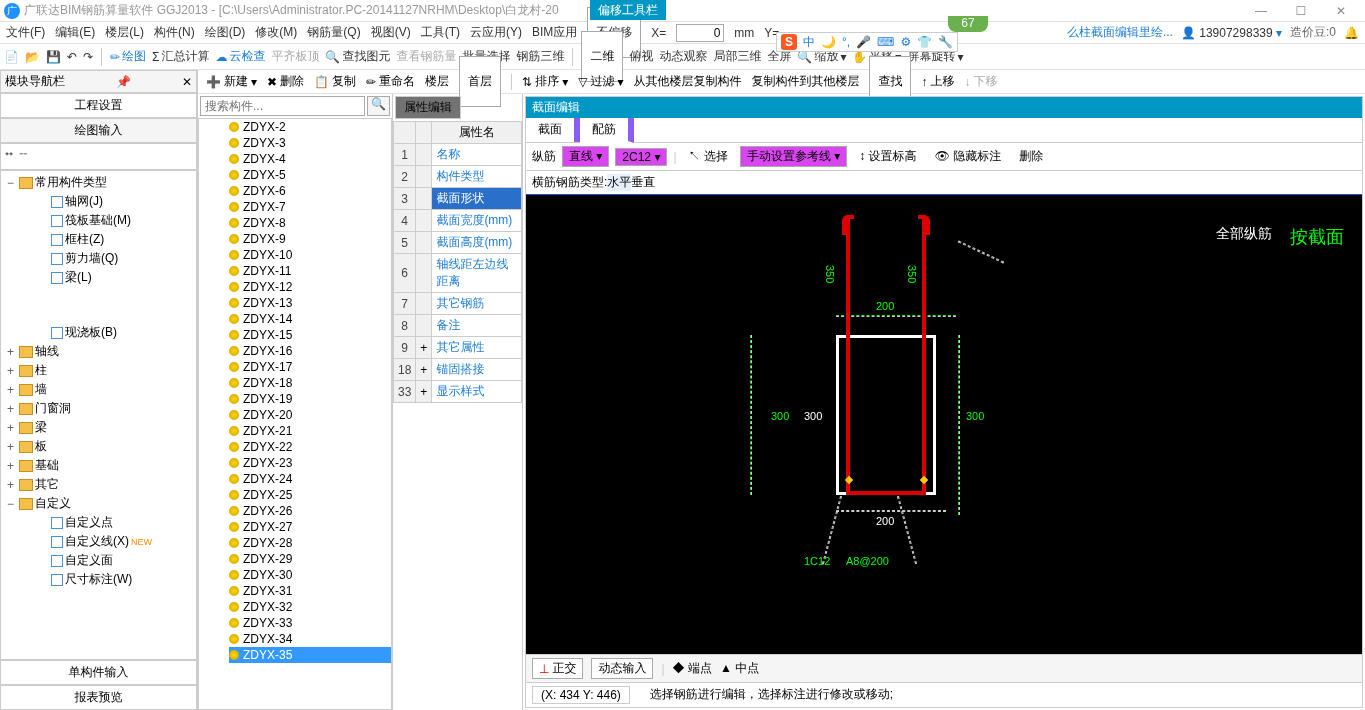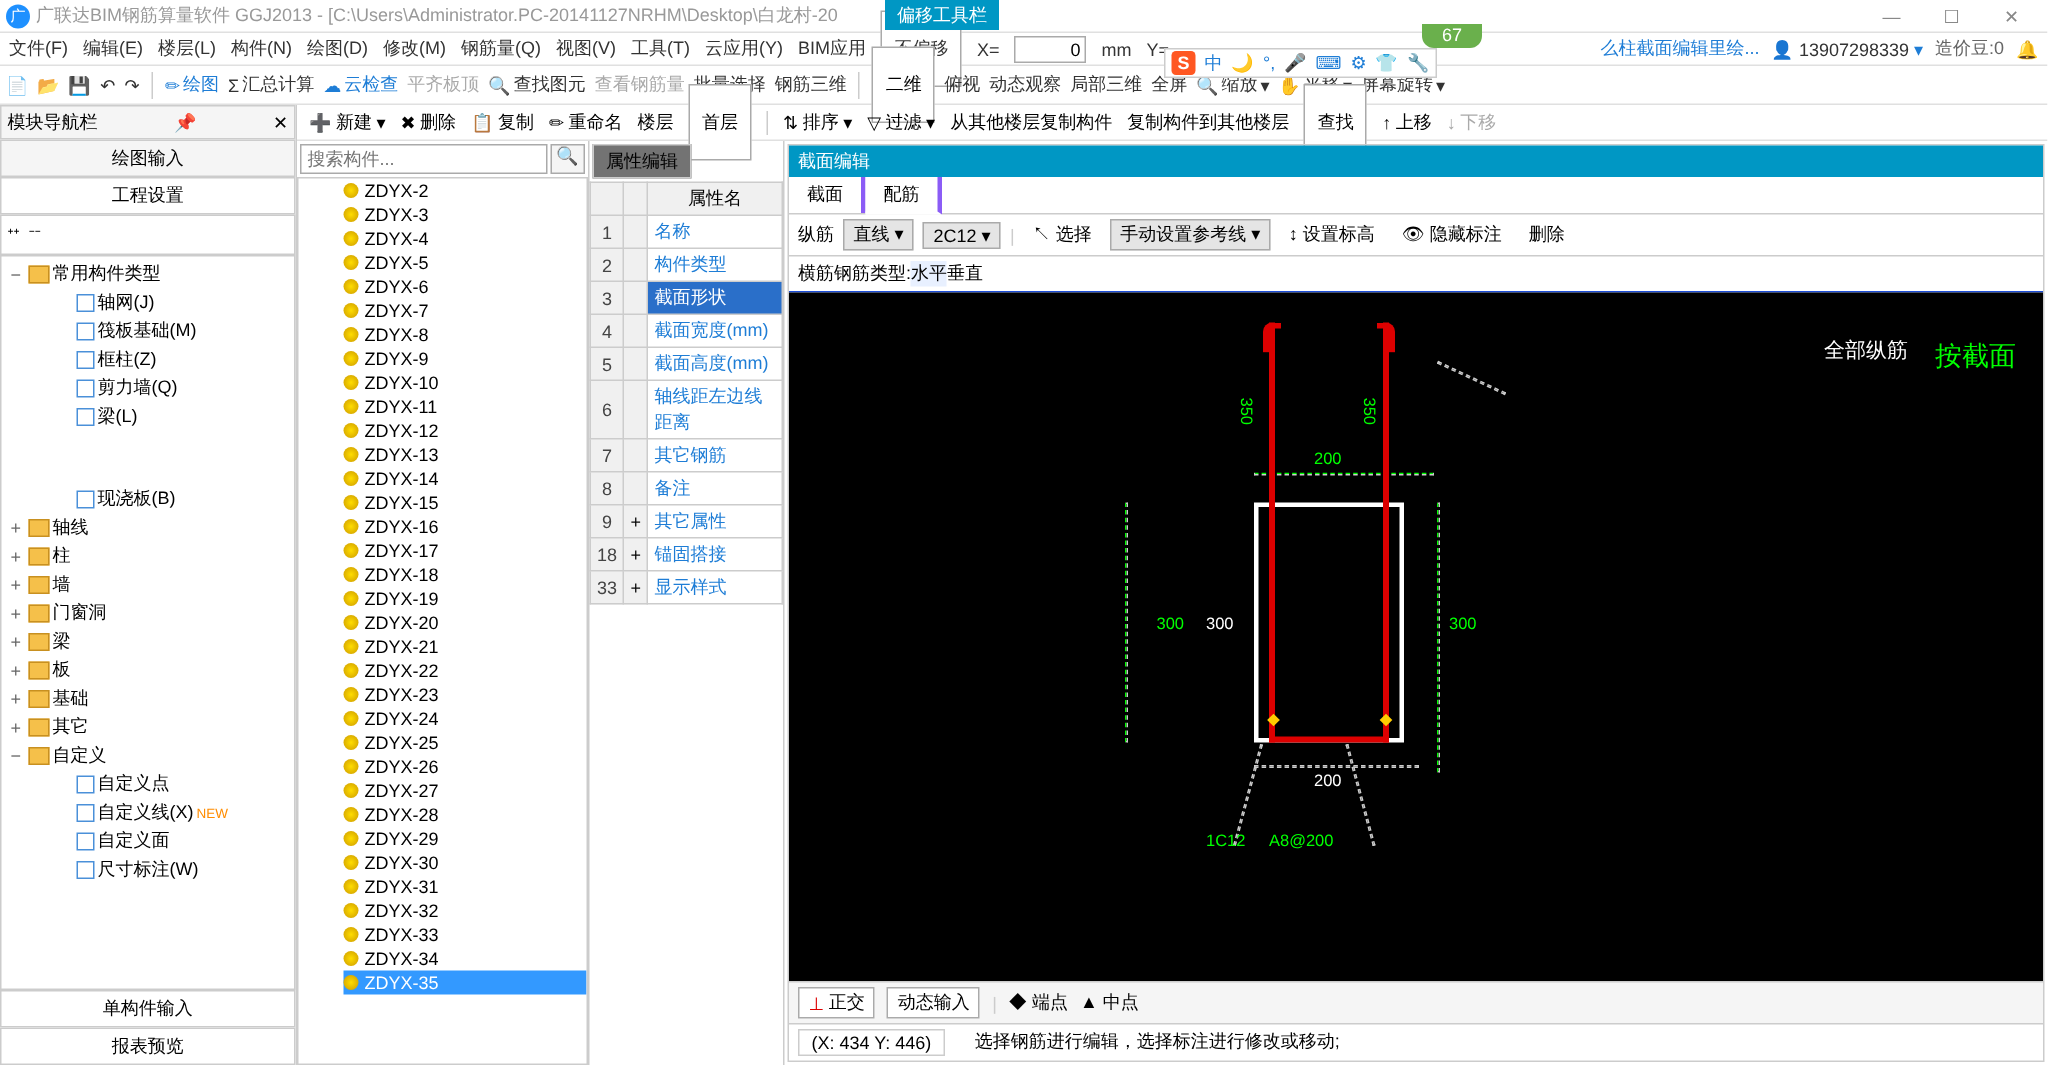--- a/index.html
+++ b/index.html
@@ -48,24 +48,24 @@
 .prop-grid { width: 130px; border-right: 1px solid #ccc; }
 .prop-tab { border: 1px solid #ccc; display: inline-block; padding: 2px 8px; background: #737373; margin: 2px; }
 .prop-table { width: 100%; border-collapse: collapse; }
 .prop-table td { border: 1px solid #ccc; padding: 2px 4px; height: 18px; }
 .prop-table td.num { width: 22px; text-align: center; background: #f0f0f0; color: #444; }
 .prop-table tr.selrow td.name { background: #2a6fc9; color: #fff; }
 .prop-table td.plus { width: 14px; text-align: center; background: #f0f0f0; }
 .section-edit { flex: 1; display: flex; flex-direction: column; border: 1px solid #ccc; margin: 2px; }
 .se-title { background: #0097c4; color: #fff; padding: 2px 6px; }
 .se-tabs { display: flex; border-bottom: 1px solid #ccc; }
-.se-tab { padding: 3px 12px; border-right: 3px solid #8b5cf6; }
+.se-tab { padding: 3px 12px; border-right: 6px solid #8b5cf6; }
 .se-tab.active { background: #fff; border-bottom: 2px solid #fff; margin-bottom: -1px; }
 .se-toolbar { display: flex; align-items: center; gap: 6px; padding: 3px 6px; border-bottom: 1px solid #ccc; flex-wrap: wrap; }
-.se-toolbar .fld { border: 1px solid #aaa; padding: 1px 6px; background: #e5e5e5; }
+.se-toolbar .fld { border: 1px solid #aaa; padding: 1px 6px; background: #d946ef; }
 .se-toolbar .btn { padding: 1px 6px; }
 .se-toolbar2 { display: flex; align-items: center; gap: 0; padding: 3px 6px; border-bottom: 1px solid #1d4ed8; }
 .canvas { flex: 1; background: #000; position: relative; overflow: hidden; }
 .canvas .rect-outer { position: absolute; left: 310px; top: 140px; width: 100px; height: 160px; border: 3px solid #fff; }
 .canvas .rebar { position: absolute; border: 4px solid #d00; }
 .canvas .rebar.vert { width: 80px; height: 280px; left: 320px; top: 20px; border-bottom: 4px solid #d00; border-top: none; }
 .canvas .hook1 { position: absolute; left: 316px; top: 20px; width: 12px; height: 20px; border: 4px solid #d00; border-right: none; border-bottom: none; border-radius: 6px 0 0 0; }
 .canvas .hook2 { position: absolute; left: 392px; top: 20px; width: 12px; height: 20px; border: 4px solid #d00; border-left: none; border-bottom: none; border-radius: 0 6px 0 0; }
 .canvas .dim-g { position: absolute; color: #0f0; font-size: 11px; }
 .canvas .dim-w { position: absolute; color: #fff; font-size: 11px; }
@@ -178,22 +178,22 @@
   <span class="tb-item"><span>屏幕旋转</span> ▾</span>
 </div>
 
 <div class="main">
   <div class="left-panel">
     <div class="hdr">
       <span>模块导航栏</span>
       <span>📌</span>
       <span>✕</span>
     </div>
+    <div class="row-btn">工程设置</div>
     <div class="row-btn active">绘图输入</div>
-    <div class="row-btn">工程设置</div>
     <div class="icon-row">
       <span>⁺⁺</span>
       <span>⁻⁻</span>
     </div>
     <div class="tree" id="tree">
         <div class="node" style="padding-left: 4px;"><span class="exp">−</span><span class="fold"></span> 常用构件类型</div>
         <div class="node" style="padding-left: 36px;"><span class="exp"></span><span class="leaf-icon"></span> 轴网(J)</div>
         <div class="node" style="padding-left: 36px;"><span class="exp"></span><span class="leaf-icon"></span> 筏板基础(M)</div>
         <div class="node" style="padding-left: 36px;"><span class="exp"></span><span class="leaf-icon"></span> 框柱(Z)</div>
         <div class="node" style="padding-left: 36px;"><span class="exp"></span><span class="leaf-icon"></span> 剪力墙(Q)</div>

